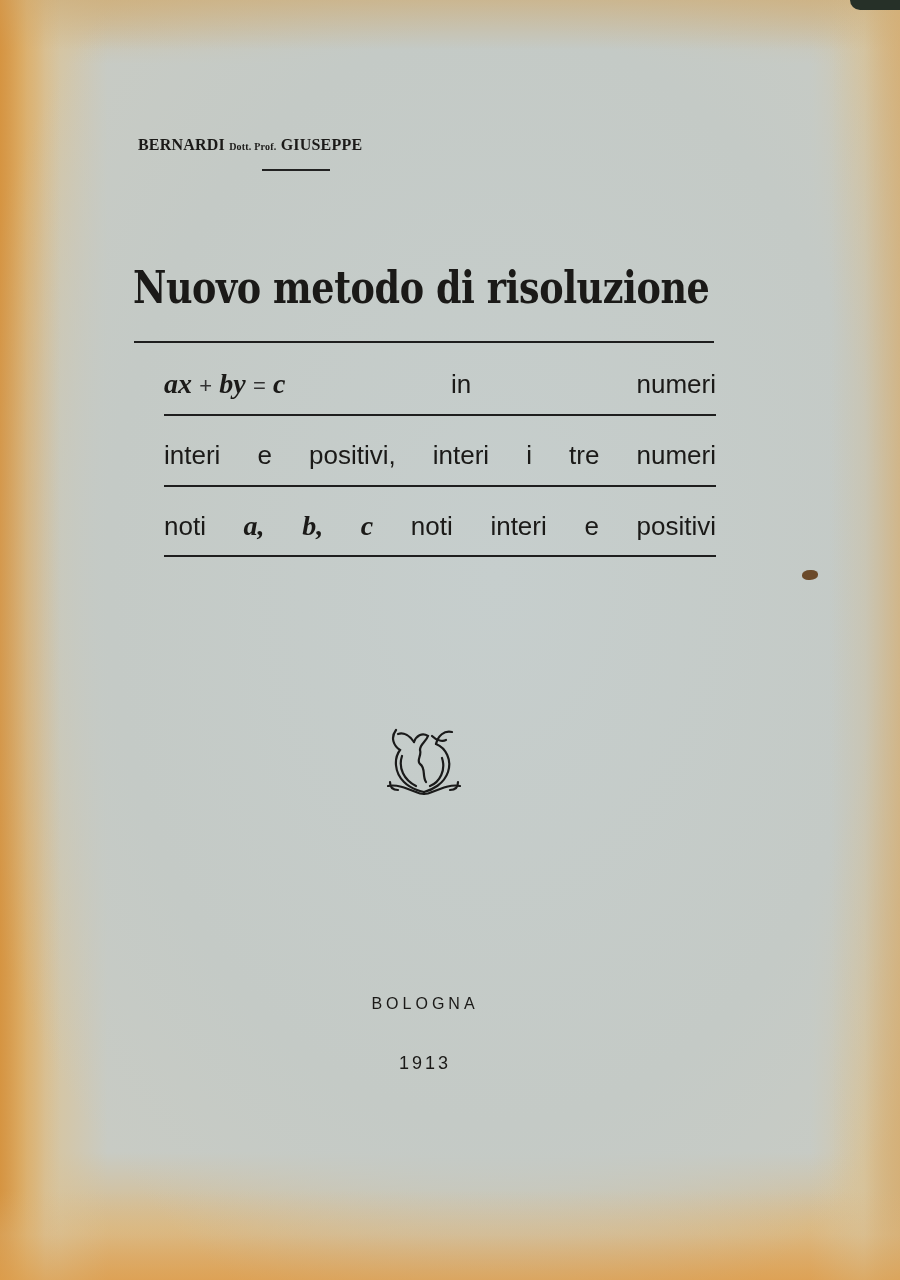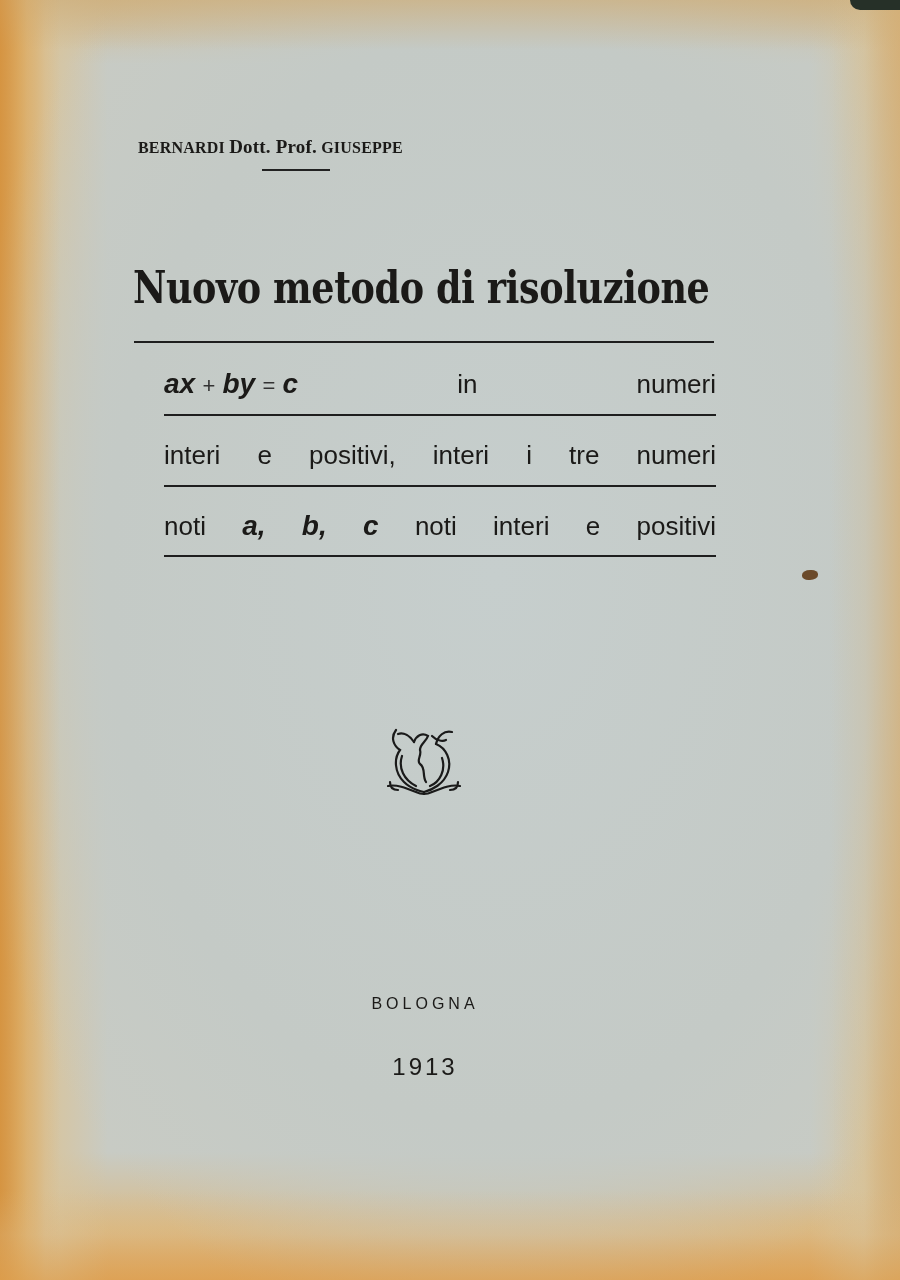--- a/index.html
+++ b/index.html
@@ -41,55 +41,55 @@
     .stain {
       position: absolute; left: 802px; top: 570px; width: 16px; height: 10px;
       background: #6b4a2a; border-radius: 50% 40% 50% 40%;
     }
     .author {
       position: absolute; left: 138px; top: 136px;
       font-family: "Liberation Serif", serif; font-weight: bold;
       font-size: 16px; letter-spacing: 0.2px;
       white-space: nowrap;
     }
-    .author .small { font-size: 19px; font-family: Liberation Serif, serif; }
+    .author .small { font-size: 10px; font-family: Liberation Serif, serif; }
     .author-rule {
       position: absolute; left: 262px; top: 169px; width: 68px; height: 1.5px; background: #222;
     }
     .title {
       position: absolute; left: 133px; top: 262px; width: 590px;
       font-family: "DejaVu Serif", serif; font-weight: bold;
       font-size: 44px; letter-spacing: -0.5px;
       transform: scaleX(0.83); transform-origin: left top;
       white-space: nowrap;
     }
     .rule {
       position: absolute; height: 1.6px; background: #1e1e1e;
     }
     .subline {
       position: absolute; left: 164px; width: 552px;
       font-size: 26px; white-space: nowrap;
       display: flex; justify-content: space-between; align-items: baseline;
     }
     .math {
-      font-family: Liberation Sans, sans-serif; font-style: italic; font-weight: bold;
+      font-family: Liberation Serif, serif; font-style: italic; font-weight: bold;
       font-size: 28px;
     }
     .op { font-size: 22px; color: #333; }
     .ornament {
       position: absolute; left: 386px; top: 724px; width: 76px; height: 76px;
     }
     .imprint {
       position: absolute; left: 0; width: 850px; text-align: center;
       font-family: "Liberation Sans", sans-serif;
       white-space: nowrap;
     }
     .city { top: 995px; font-size: 16px; letter-spacing: 4px; }
     .printer { top: 1028px; font-size: 14px; letter-spacing: 1.6px; }
-    .year { top: 1053px; font-size: 24px; letter-spacing: 3px; }
+    .year { top: 1053px; font-size: 18px; letter-spacing: 3px; }
   </style>
 </head>
 <body>
 
 <div class="cover">
   <div class="edge-top"></div>
   <div class="edge-left"></div>
   <div class="edge-right"></div>
   <div class="edge-bottom"></div>
   <div class="corner-dark"></div>

